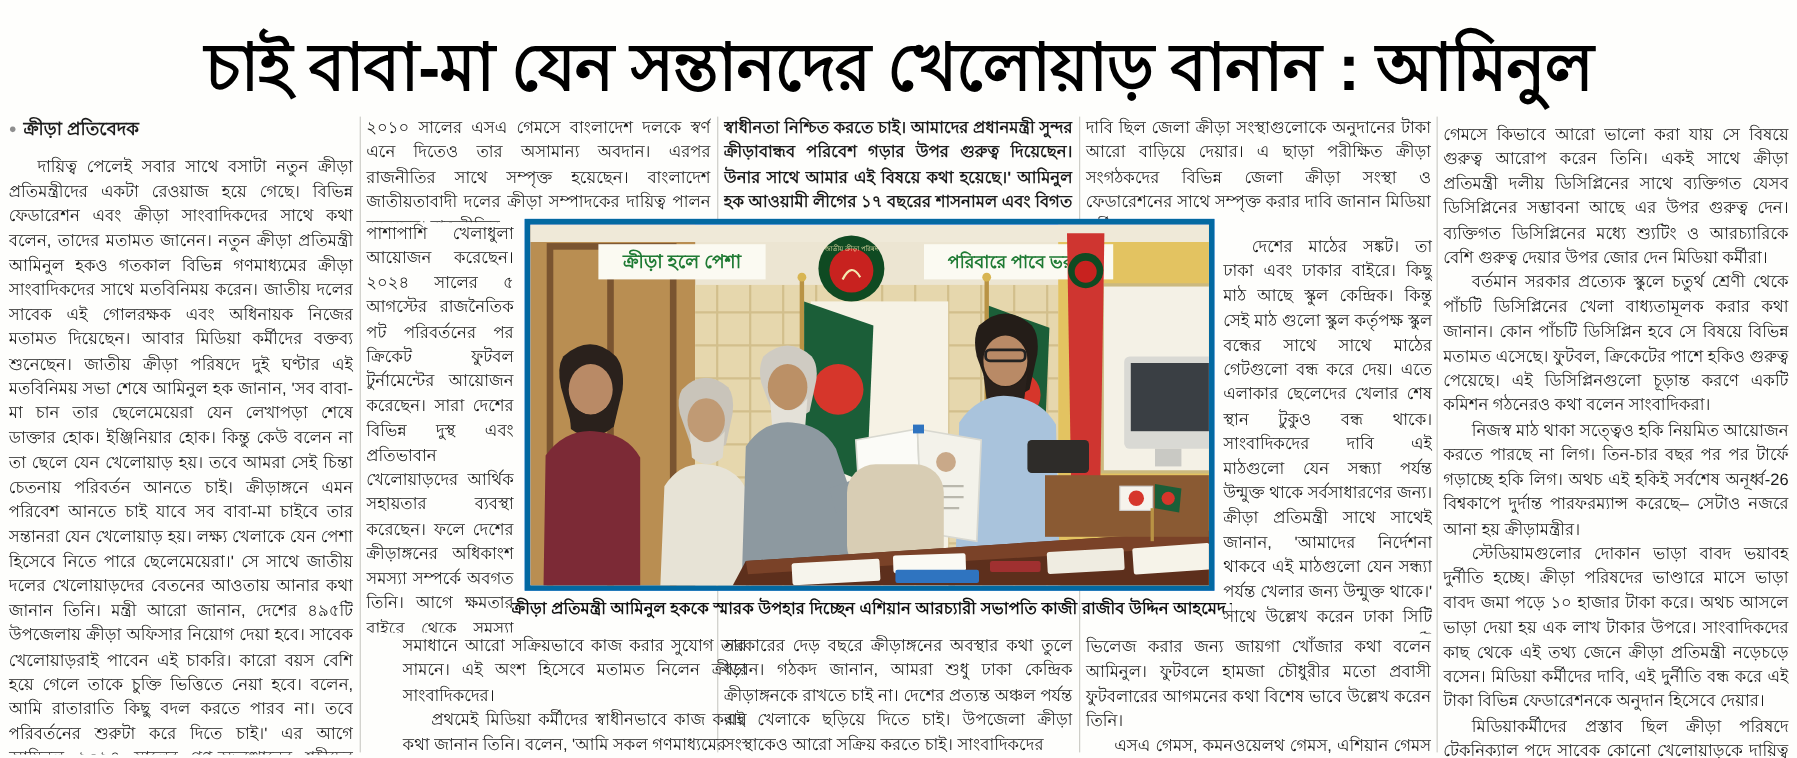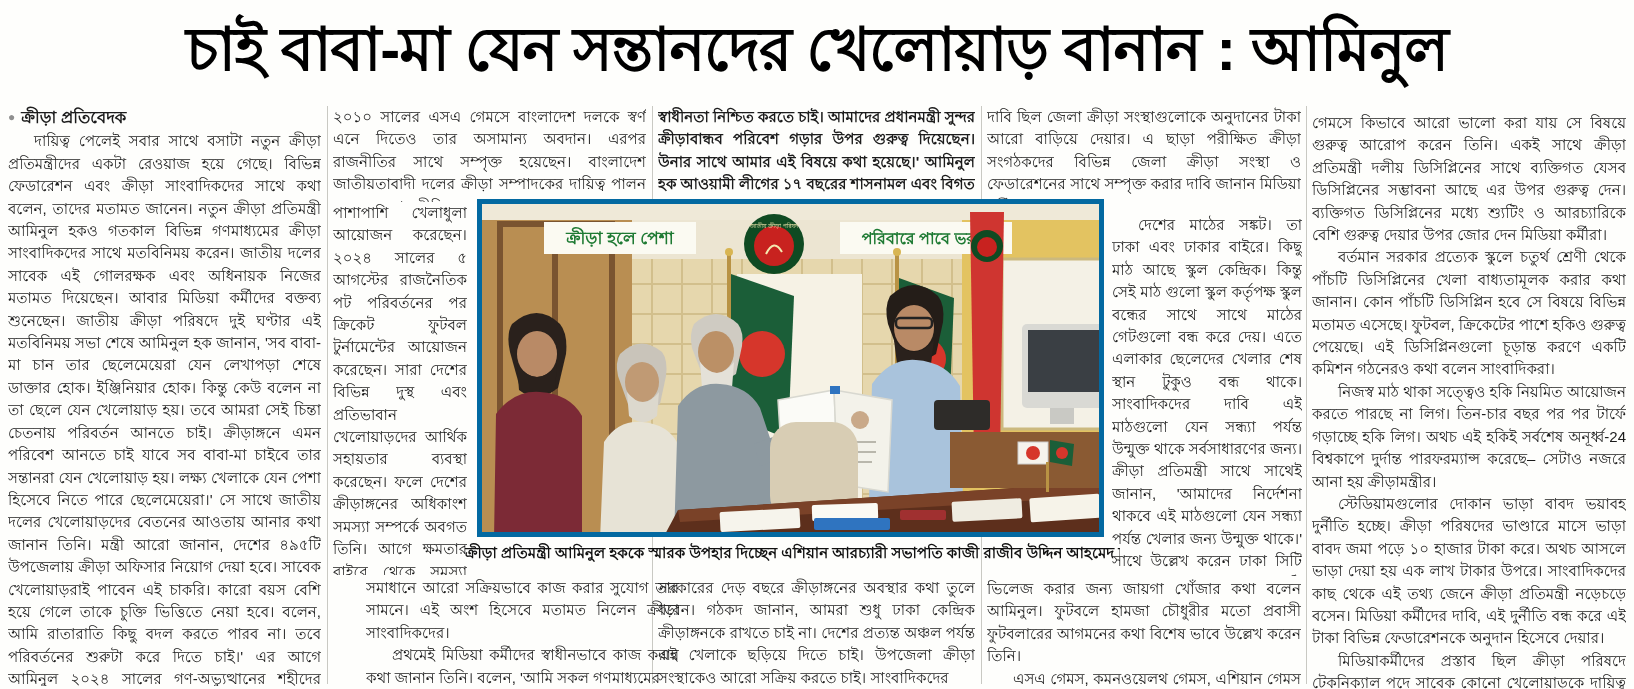--- a/index.html
+++ b/index.html
@@ -8,32 +8,32 @@
     --wood_light:#b98e52; --wood_dark:#7a5430; --lattice:#e6d7ad; --wall_yellow:#e3c361;
     --desk_brown:#5d2f1c; --shirt_maroon:#7c2a36; --shirt_blue:#a9c3dc;
     --punjabi_white:#e7e3d6; --shirt_grey:#8d99a0;
   }
   html,body{margin:0;padding:0;background:#ffffff;}
   .page{
     position:relative; width:1634px; height:689px; background:#fefefc;
     font-family:"Liberation Sans", sans-serif; overflow:hidden;
   }
   .headline{
-    position:absolute; left:0; top:6px; width:1634px; height:94px;
+    position:absolute; left:0; top:18px; width:1634px; height:94px;
     display:flex; align-items:center; justify-content:center;
     font-size:60px; font-weight:800; color:var(--headline);
     white-space:nowrap; letter-spacing:-1px; overflow:hidden;
   }
   .textblock{
     position:absolute; font-size:15px; line-height:22.4px; text-align:justify;
     color:var(--body_text); overflow:hidden;
   }
   .textblock p{margin:0;}
   .textblock p.indent{text-indent:26px;}
-  .byline{font-weight:bold; font-size:16.5px; text-align:left; margin-bottom:2px;}
+  .byline{font-weight:bold; font-size:16.5px; text-align:left; margin-bottom:12px;}
   .byline .dot{color:var(--bullet_grey); font-size:12px; vertical-align:2px; margin-right:6px;}
   .colrule{position:absolute; top:106px; height:578px; width:1px; background:var(--column_rule);}
   .photo{
     position:absolute; left:477px; top:199px; width:627px; height:338px;
     border:5px solid #0369a1; box-sizing:border-box; background:#3b82f6; overflow:hidden;
   }
   .caption{
     position:absolute; left:465px; top:541px; width:655px; height:26px;
     font-size:15px; font-weight:bold; color:#111; white-space:nowrap; overflow:hidden;
   }
@@ -84,21 +84,21 @@
     <p class="indent">দেশের মাঠের সঙ্কট। তা ঢাকা এবং ঢাকার বাইরে। কিছু মাঠ আছে স্কুল কেন্দ্রিক। কিন্তু সেই মাঠ গুলো স্কুল কর্তৃপক্ষ স্কুল বন্ধের সাথে সাথে মাঠের গেটগুলো বন্ধ করে দেয়। এতে এলাকার ছেলেদের খেলার শেষ স্থান টুকুও বন্ধ থাকে। সাংবাদিকদের দাবি এই মাঠগুলো যেন সন্ধ্যা পর্যন্ত উন্মুক্ত থাকে সর্বসাধারণের জন্য। ক্রীড়া প্রতিমন্ত্রী সাথে সাথেই জানান, 'আমাদের নির্দেশনা থাকবে এই মাঠগুলো যেন সন্ধ্যা পর্যন্ত খেলার জন্য উন্মুক্ত থাকে।' সাথে উল্লেখ করেন ঢাকা সিটি করপোরেশনের কয়েকটি ওয়ার্ডকে একত্রিত করে সেখানে খেলার মাঠ করা যায় কি না তা ব্যাপারে খোঁজ নেয়া হচ্ছে। সে সাথে জেলা পর্যায়েও স্পোর্টস</p>
   </div>
   <div class="textblock" style="left:987px; top:578px; width:314px; height:108px;">
     <p>ভিলেজ করার জন্য জায়গা খোঁজার কথা বলেন আমিনুল। ফুটবলে হামজা চৌধুরীর মতো প্রবাসী ফুটবলারের আগমনের কথা বিশেষ ভাবে উল্লেখ করেন তিনি।</p>
     <p class="indent">এসএ গেমস, কমনওয়েলথ গেমস, এশিয়ান গেমস এবং অলিম্পিক গেমস। এই গেমসগুলোর মধ্যে এসএ</p>
   </div>
 
   <div class="textblock" style="left:1312px; top:112px; width:314px; height:578px;">
     <p>গেমসে কিভাবে আরো ভালো করা যায় সে বিষয়ে গুরুত্ব আরোপ করেন তিনি। একই সাথে ক্রীড়া প্রতিমন্ত্রী দলীয় ডিসিপ্লিনের সাথে ব্যক্তিগত যেসব ডিসিপ্লিনের সম্ভাবনা আছে এর উপর গুরুত্ব দেন। ব্যক্তিগত ডিসিপ্লিনের মধ্যে শ্যুটিং ও আরচ্যারিকে বেশি গুরুত্ব দেয়ার উপর জোর দেন মিডিয়া কর্মীরা।</p>
     <p class="indent">বর্তমান সরকার প্রত্যেক স্কুলে চতুর্থ শ্রেণী থেকে পাঁচটি ডিসিপ্লিনের খেলা বাধ্যতামূলক করার কথা জানান। কোন পাঁচটি ডিসিপ্লিন হবে সে বিষয়ে বিভিন্ন মতামত এসেছে। ফুটবল, ক্রিকেটের পাশে হকিও গুরুত্ব পেয়েছে। এই ডিসিপ্লিনগুলো চূড়ান্ত করণে একটি কমিশন গঠনেরও কথা বলেন সাংবাদিকরা।</p>
-    <p class="indent">নিজস্ব মাঠ থাকা সত্ত্বেও হকি নিয়মিত আয়োজন করতে পারছে না লিগ। তিন-চার বছর পর পর টার্ফে গড়াচ্ছে হকি লিগ। অথচ এই হকিই সর্বশেষ অনূর্ধ্ব-24 বিশ্বকাপে দুর্দান্ত পারফরম্যান্স করেছে– সেটাও নজরে আনা হয় ক্রীড়ামন্ত্রীর।</p>
+    <p class="indent">নিজস্ব মাঠ থাকা সত্ত্বেও হকি নিয়মিত আয়োজন করতে পারছে না লিগ। তিন-চার বছর পর পর টার্ফে গড়াচ্ছে হকি লিগ। অথচ এই হকিই সর্বশেষ অনূর্ধ্ব-26 বিশ্বকাপে দুর্দান্ত পারফরম্যান্স করেছে– সেটাও নজরে আনা হয় ক্রীড়ামন্ত্রীর।</p>
     <p class="indent">স্টেডিয়ামগুলোর দোকান ভাড়া বাবদ ভয়াবহ দুর্নীতি হচ্ছে। ক্রীড়া পরিষদের ভাণ্ডারে মাসে ভাড়া বাবদ জমা পড়ে ১০ হাজার টাকা করে। অথচ আসলে ভাড়া দেয়া হয় এক লাখ টাকার উপরে। সাংবাদিকদের কাছ থেকে এই তথ্য জেনে ক্রীড়া প্রতিমন্ত্রী নড়েচড়ে বসেন। মিডিয়া কর্মীদের দাবি, এই দুর্নীতি বন্ধ করে এই টাকা বিভিন্ন ফেডারেশনকে অনুদান হিসেবে দেয়ার।</p>
     <p class="indent">মিডিয়াকর্মীদের প্রস্তাব ছিল ক্রীড়া পরিষদে টেকনিক্যাল পদে সাবেক কোনো খেলোয়াড়কে দায়িত্ব দেয়া। যাতে যারা খেলা বুঝেন তারাই যেন এই দায়িত্বে থাকেন। জাতীয় স্টেডিয়াম কমপ্লেক্সে রাতের বেলায় যে কেউ হাঁটতে ভয় পান। নেশাখোরদের দখলে চলে যায়। দ্রুত এই এই সমস্যার সমাধানে আশ্বাস দেন ক্রীড়া প্রতিমন্ত্রী।</p>
   </div>
 
   <div class="photo">
     <svg width="625" height="336" viewBox="0 0 625 336">
 
       <rect x="0" y="0" width="625" height="336" fill="#ece5d2"></rect>
       <rect x="0" y="0" width="150" height="336" fill="var(--wood_light)"></rect>
       <rect x="18" y="20" width="112" height="316" fill="none" stroke="var(--wood_dark)" stroke-width="6"></rect>

